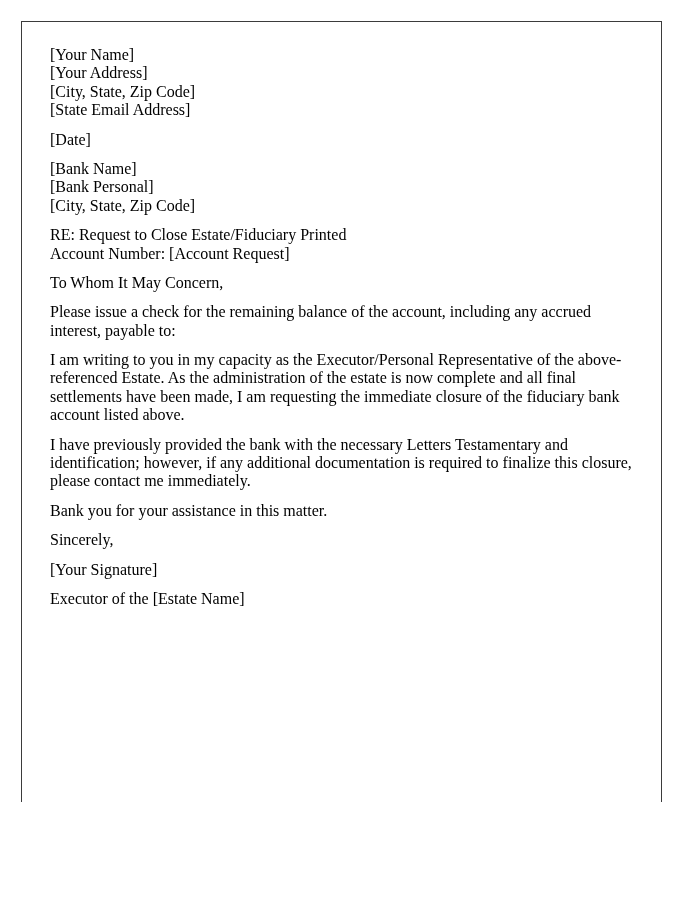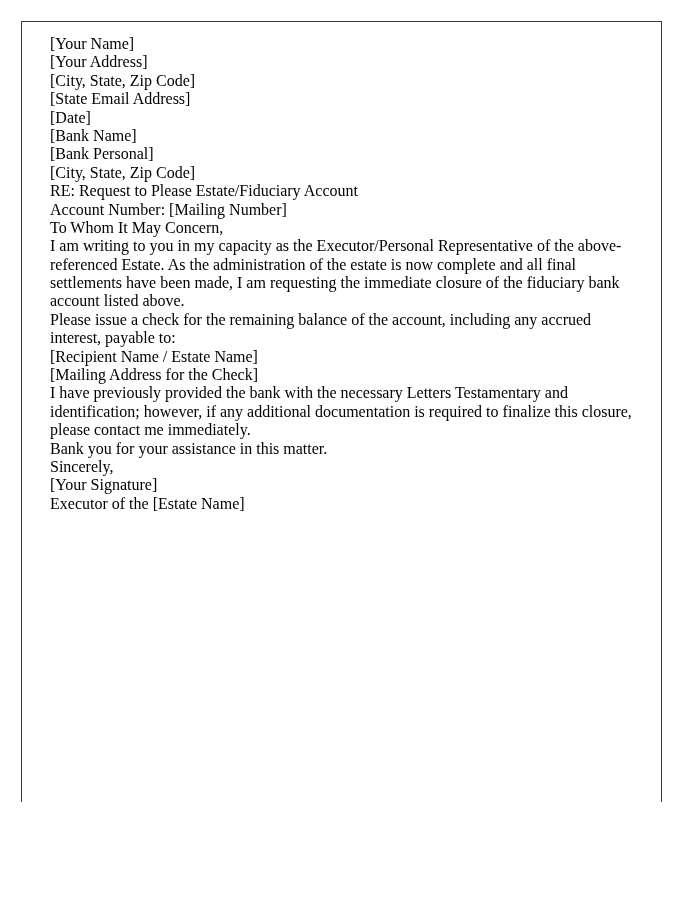--- a/index.html
+++ b/index.html
@@ -21,21 +21,21 @@
     border-bottom: none;
     padding: 13px 28px 0 28px;
     overflow: hidden;
     background: var(--page-background, #ffffff);
     font-family: "Liberation Serif", "DejaVu Serif", serif;
     font-size: 16px;
     line-height: 1.15;
     color: var(--text-color, #000000);
   }
   .block {
-    margin: 0 0;
+    margin: 11px 0;
   }
   .line {
     display: block;
   }
 </style>
 </head>
 <body>
 
 <div class="sheet">
 
@@ -48,34 +48,30 @@
 
   <div class="block">[Date]</div>
 
   <div class="block">
     <span class="line">[Bank Name]</span>
     <span class="line">[Bank Personal]</span>
     <span class="line">[City, State, Zip Code]</span>
   </div>
 
   <div class="block">
-    <span class="line">RE: Request to Please Estate/Fiduciary Account</span>
-    <span class="line">Account Number: [Mailing Number]</span>
+    <span class="line">RE: Request to Close Estate/Fiduciary Printed</span>
+    <span class="line">Account Number: [Account Request]</span>
   </div>
 
   <div class="block">To Whom It May Concern,</div>
 
+  <div class="block">Please issue a check for the remaining balance of the account, including any accrued interest, payable to:</div>
+
   <div class="block">I am writing to you in my capacity as the Executor/Personal Representative of the above-referenced Estate. As the administration of the estate is now complete and all final settlements have been made, I am requesting the immediate closure of the fiduciary bank account listed above.</div>
 
-  <div class="block">Please issue a check for the remaining balance of the account, including any accrued interest, payable to:</div>
-
-  <div class="block">
-    <span class="line">[Recipient Name / Estate Name]</span>
-    <span class="line">[Mailing Address for the Check]</span>
-  </div>
 
   <div class="block">I have previously provided the bank with the necessary Letters Testamentary and identification; however, if any additional documentation is required to finalize this closure, please contact me immediately.</div>
 
 
   <div class="block">Bank you for your assistance in this matter.</div>
 
   <div class="block">Sincerely,</div>
 
   <div class="block">[Your Signature]</div>
 

